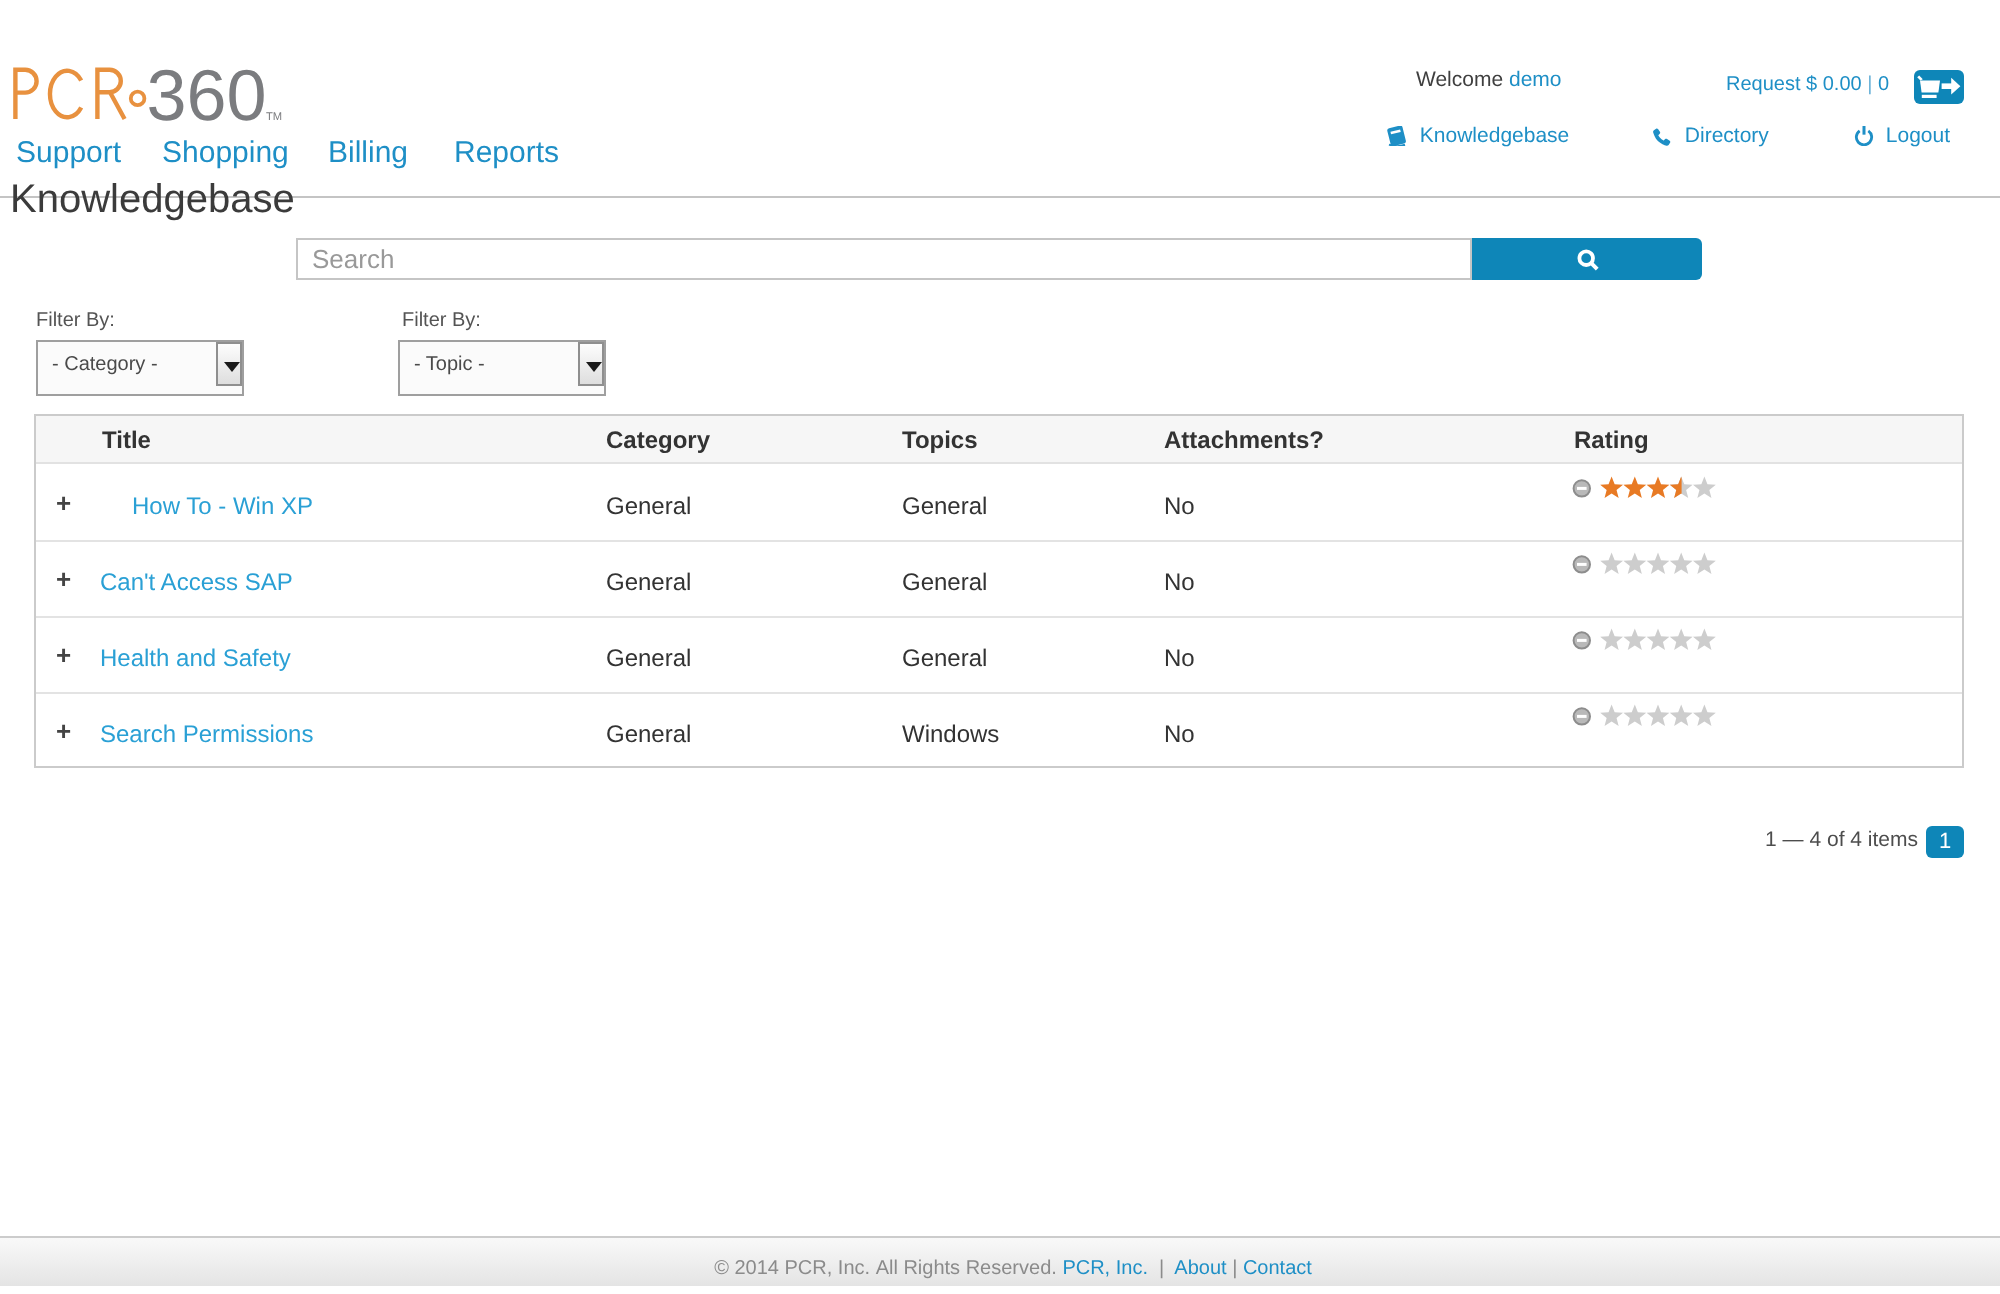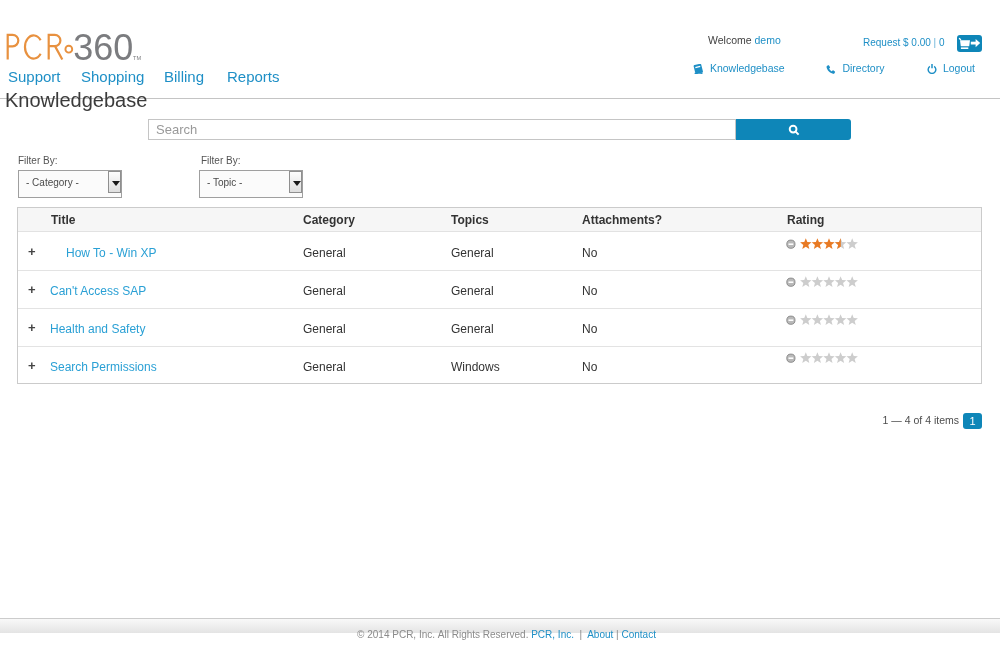--- a/index.html
+++ b/index.html
@@ -42,21 +42,21 @@
 .gc { position:absolute; font-size:12px; color:#333; }
 .gc.link { color:#2aa0d5; }
 .plus { position:absolute; left:10px; font-size:13px; color:#444; font-weight:bold; }
 .rating { position:absolute; left:768px; }
 
 
 .pagerinfo { position:absolute; top:414px; left:0; width:959px; text-align:right; font-size:10.5px; color:#4d4d4d; }
 .pagerbtn { position:absolute; top:413px; left:963px; width:19px; height:16px; background:#0e86b8; border-radius:3px; color:#fff; font-size:11px; text-align:center; line-height:16px; }
 
 
-.footer { position:absolute; left:0; top:618px; width:1000px; height:15px; background:linear-gradient(#f9f9f9,#e4e4e4); border-top:1px solid #cccccc; font-size:10px; color:#8b8b8b; text-align:center; }
+.footer { position:absolute; left:0; top:618px; width:1000px; height:25px; background:linear-gradient(#f9f9f9,#e4e4e4); border-top:1px solid #cccccc; font-size:10px; color:#8b8b8b; text-align:center; }
 .footer .in { margin-top:10px; margin-left:13px; }
 .footer a { color:#1e8fc6; }
 </style>
 </head>
 <body>
 <div class="page">
 
   <div class="header">
     <div class="logo">
       <svg width="150" height="36" viewBox="0 0 150 36">

